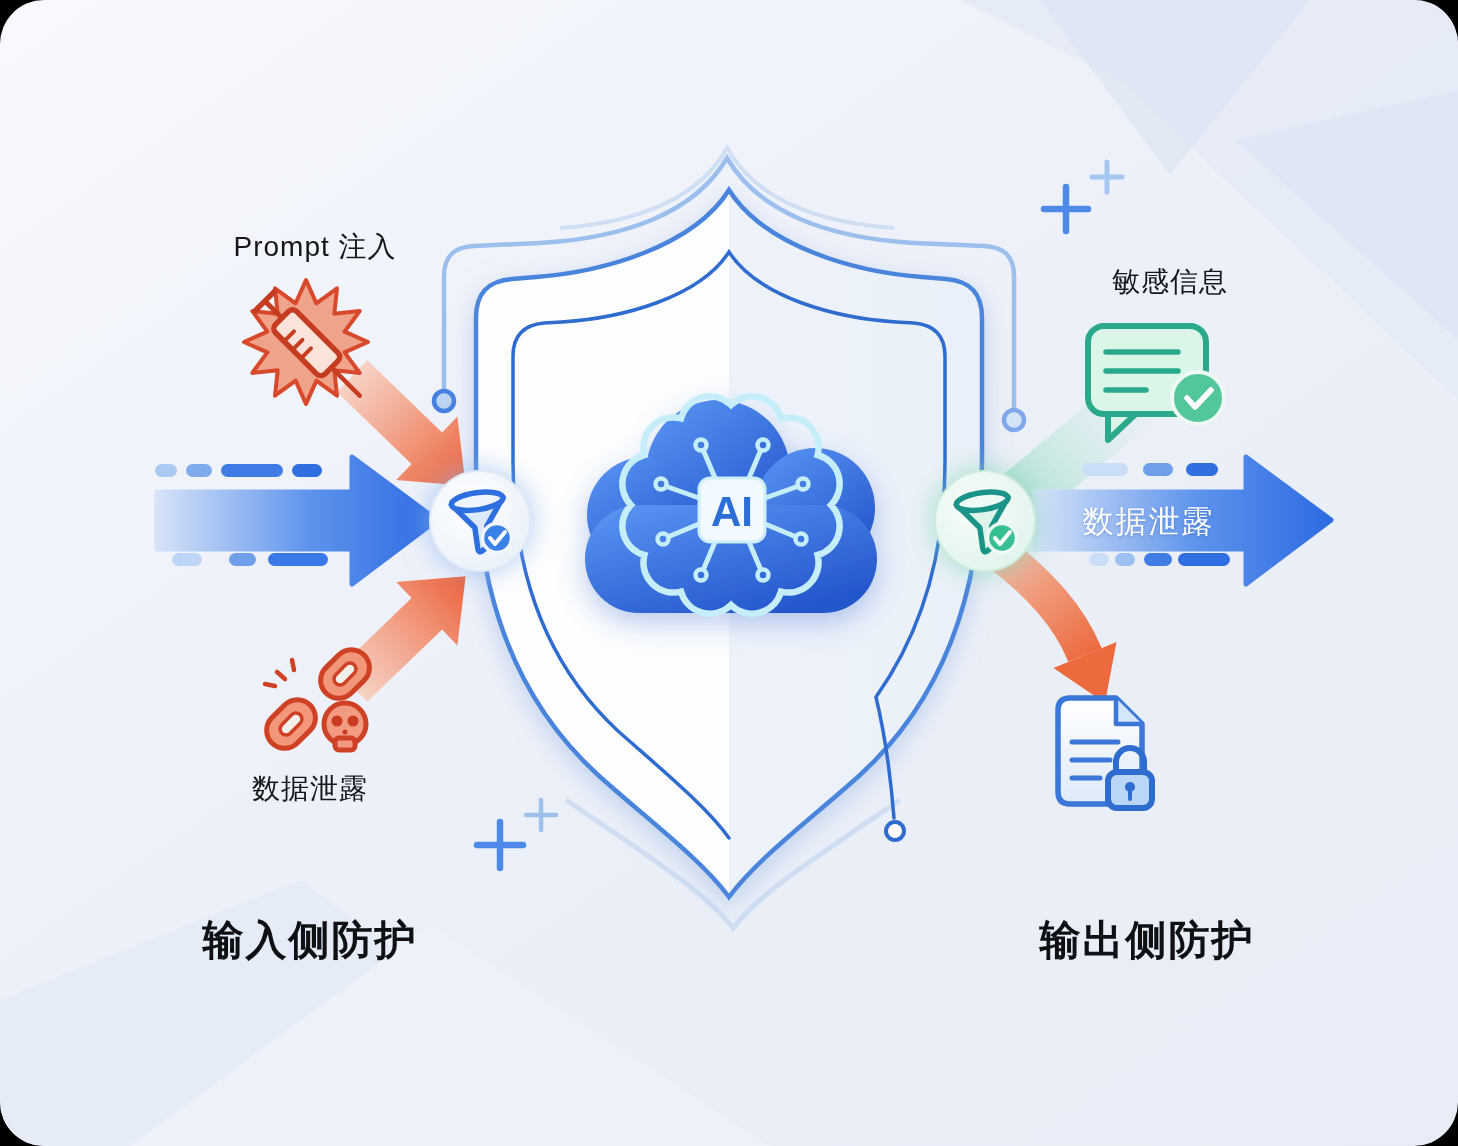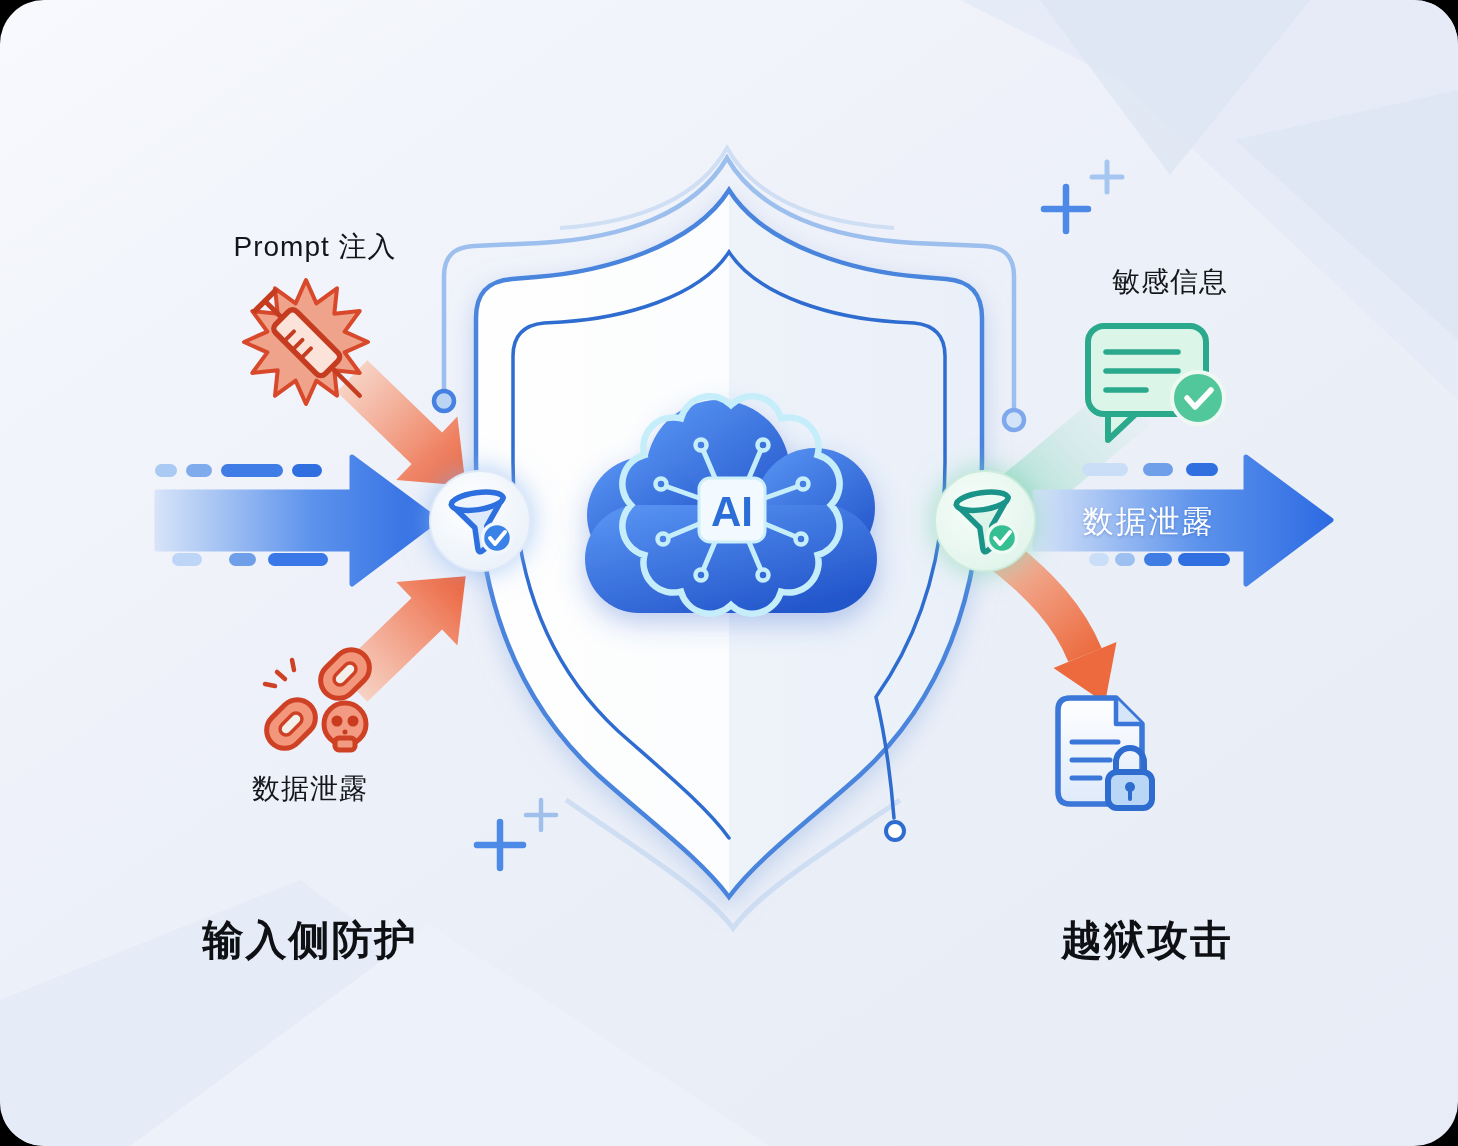--- a/index.html
+++ b/index.html
@@ -296,15 +296,15 @@
     <path d="M 541,800 L 541,830 M 526,815 L 556,815" stroke="#9fc0ea" stroke-width="4.5"></path>
   </g>
 </svg>
 
 <div class="label threat-label" style="left:165px;top:228px;width:300px;">Prompt 注入</div>
 <div class="label threat-label" style="left:160px;top:770px;width:300px;">数据泄露</div>
 <div class="label heading" style="left:155px;top:913px;width:310px;font-family:Liberation Mono, monospace;">输入侧防护</div>
 
 <div class="label threat-label" style="left:1020px;top:263px;width:300px;">敏感信息</div>
 <div class="label arrow-label" style="left:1026px;top:501px;width:245px;">数据泄露</div>
-<div class="label heading" style="left:992px;top:913px;width:310px;">越狱攻击</div>
+<div class="label heading" style="left:992px;top:913px;width:310px;">输出侧防护</div>
 
 </div>
 
 </body></html>

